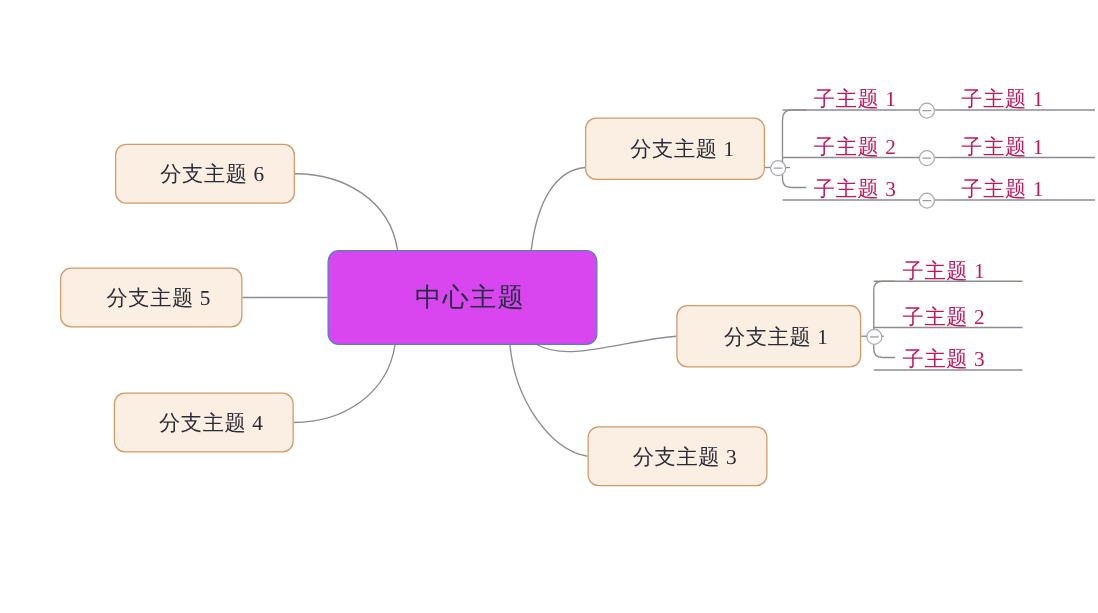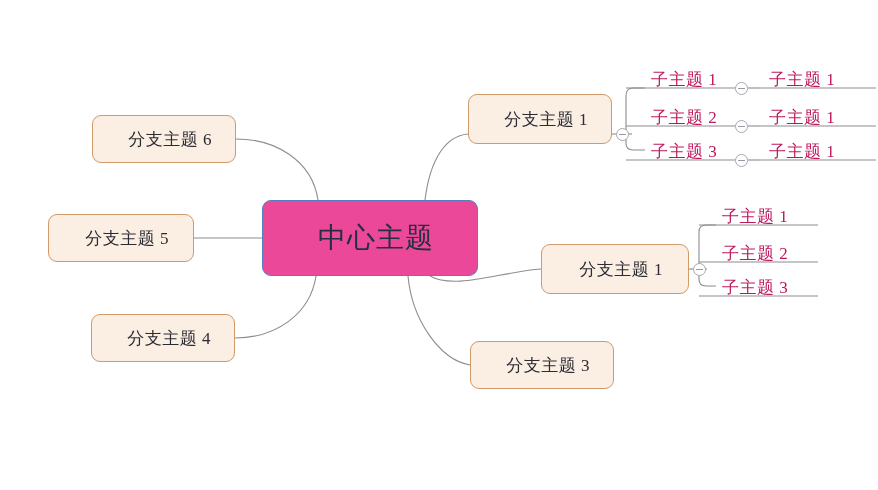--- a/index.html
+++ b/index.html
@@ -27,25 +27,25 @@
     position: absolute;
     box-sizing: border-box;
     display: flex;
     align-items: center;
     justify-content: center;
     white-space: nowrap;
     z-index: 5;
     padding-left: 12px;
   }
   .center-node {
-    background: #ec4899;
+    background: #d946ef;
     border: 1.3px solid #5580c0;
     border-radius: 9px;
     color: #22303f;
-    font-size: 28px;
+    font-size: 21px;
     letter-spacing: 1px;
   }
   .branch-node {
     background: #fbeee3;
     border: 1.1px solid #d09a6a;
     border-radius: 9px;
     color: #2b2b33;
     font-size: 17px;
     letter-spacing: 0.5px;
   }

